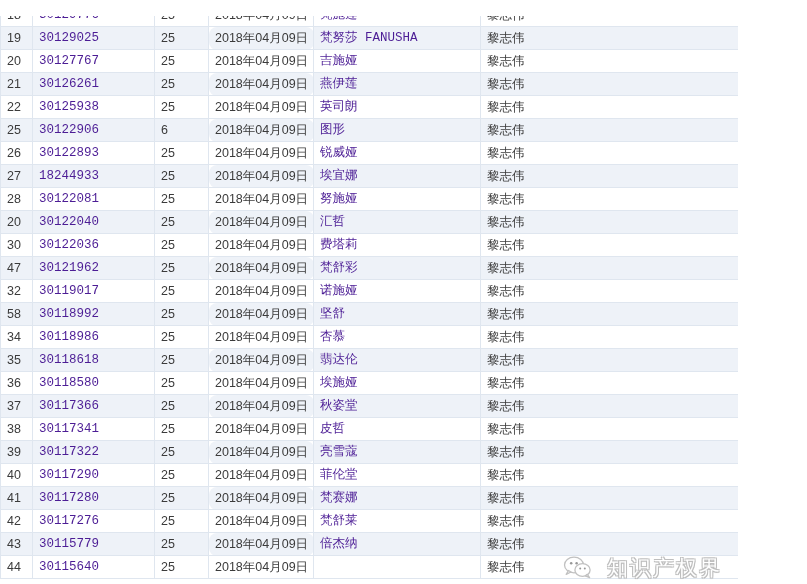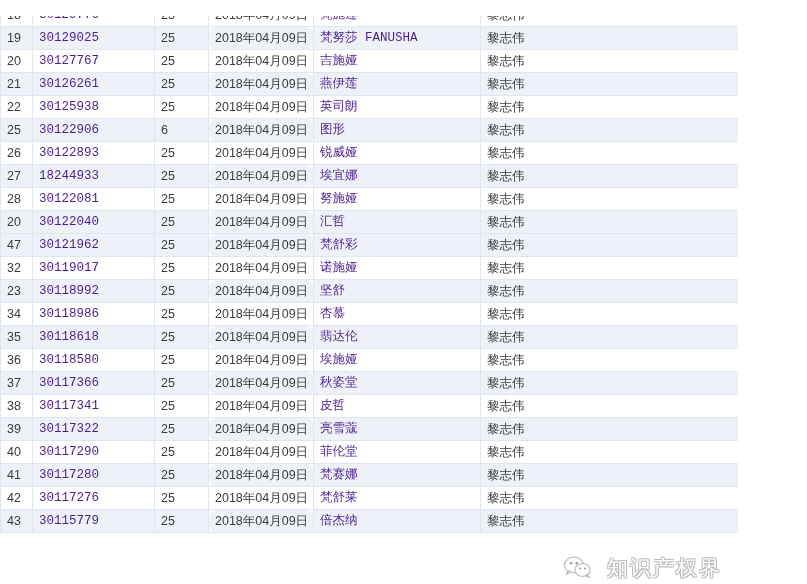--- a/index.html
+++ b/index.html
@@ -205,38 +205,46 @@
             <td class="cell-applicant">黎志伟</td>
           </tr>
           <tr class="row-even">
             <td class="cell-index">20</td>
             <td class="cell-regno"><a>30122040</a></td>
             <td class="cell-class">25</td>
             <td class="cell-date">2018年04月09日</td>
             <td class="cell-name"><a>汇哲</a></td>
             <td class="cell-applicant">黎志伟</td>
           </tr>
+          <tr class="row-odd">
+            <td class="cell-index">30</td>
+            <td class="cell-regno"><a>30122036</a></td>
+            <td class="cell-class">25</td>
+            <td class="cell-date">2018年04月09日</td>
+            <td class="cell-name"><a>费塔莉</a></td>
+            <td class="cell-applicant">黎志伟</td>
+          </tr>
           <tr class="row-even">
             <td class="cell-index">47</td>
             <td class="cell-regno"><a>30121962</a></td>
             <td class="cell-class">25</td>
             <td class="cell-date">2018年04月09日</td>
             <td class="cell-name"><a>梵舒彩</a></td>
             <td class="cell-applicant">黎志伟</td>
           </tr>
           <tr class="row-odd">
             <td class="cell-index">32</td>
             <td class="cell-regno"><a>30119017</a></td>
             <td class="cell-class">25</td>
             <td class="cell-date">2018年04月09日</td>
             <td class="cell-name"><a>诺施娅</a></td>
             <td class="cell-applicant">黎志伟</td>
           </tr>
           <tr class="row-even">
-            <td class="cell-index">23</td>
+            <td class="cell-index">58</td>
             <td class="cell-regno"><a>30118992</a></td>
             <td class="cell-class">25</td>
             <td class="cell-date">2018年04月09日</td>
             <td class="cell-name"><a>坚舒</a></td>
             <td class="cell-applicant">黎志伟</td>
           </tr>
           <tr class="row-odd">
             <td class="cell-index">34</td>
             <td class="cell-regno"><a>30118986</a></td>
             <td class="cell-class">25</td>
@@ -307,20 +315,28 @@
             <td class="cell-date">2018年04月09日</td>
             <td class="cell-name"><a>梵舒莱</a></td>
             <td class="cell-applicant">黎志伟</td>
           </tr>
           <tr class="row-even">
             <td class="cell-index">43</td>
             <td class="cell-regno"><a>30115779</a></td>
             <td class="cell-class">25</td>
             <td class="cell-date">2018年04月09日</td>
             <td class="cell-name"><a>倍杰纳</a></td>
+            <td class="cell-applicant">黎志伟</td>
+          </tr>
+          <tr class="row-odd">
+            <td class="cell-index">44</td>
+            <td class="cell-regno"><a>30115640</a></td>
+            <td class="cell-class">25</td>
+            <td class="cell-date">2018年04月09日</td>
+            <td class="cell-name"><a></a></td>
             <td class="cell-applicant">黎志伟</td>
           </tr>
         </tbody>
     </table>
   </div>
 
   <div id="watermark">
     <span class="wm-icon">
       <svg width="30" height="26" viewBox="0 0 30 26" aria-hidden="true">
         <ellipse cx="11" cy="10" rx="9.5" ry="7.8" fill="#ffffff" stroke="#bcbcbc" stroke-width="1.3"></ellipse>

